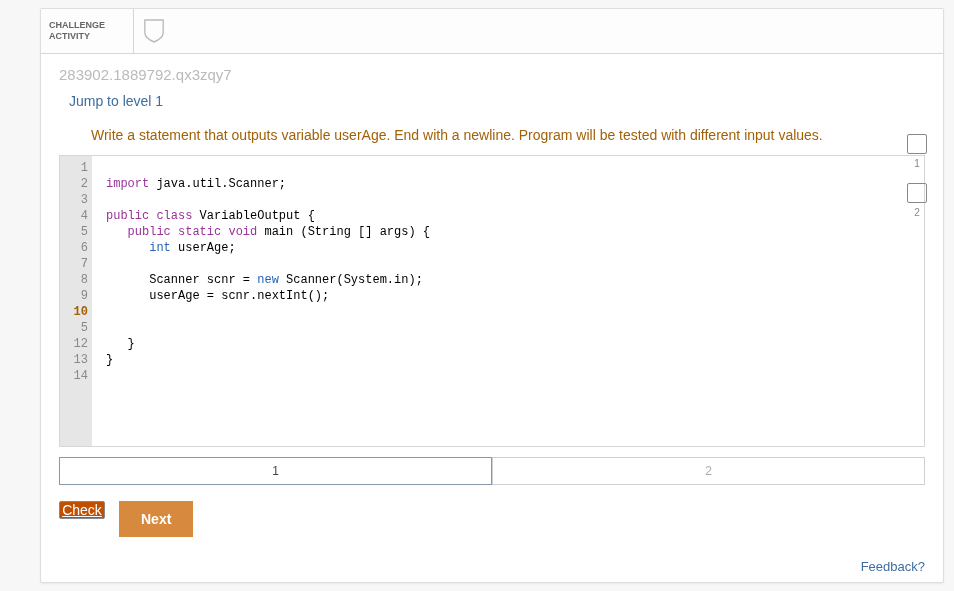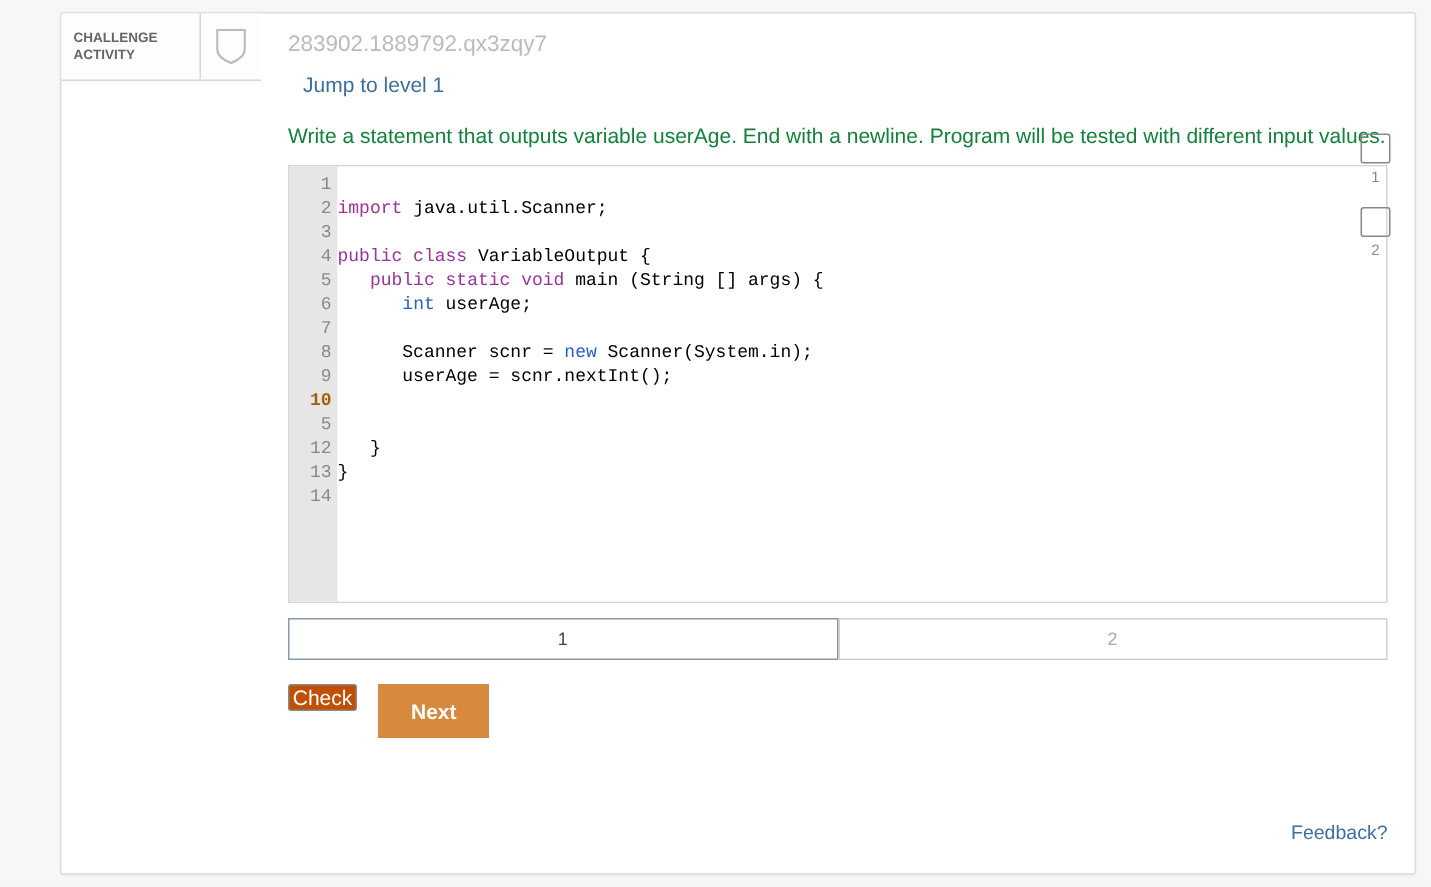--- a/index.html
+++ b/index.html
@@ -9,57 +9,57 @@
     --border: #d6d6d6;
     --gutter: #e6e6e6;
     --code-keyword1: #993399;
     --code-keyword2: #2862b8;
     --code-ident: #000000;
     --code-type: #000000;
     --code-comment: #0e8a16;
   }
   html,body { margin:0; padding:0; background:#f4f4f4; font-family: Arial, Helvetica, sans-serif; color:#333; }
   .page { width:954px; height:591px; background:#f7f7f7; position:relative; box-sizing:border-box; padding:0; }
-  .card { position:absolute; left:40px; top:8px; right:10px; bottom:8px; background:#fff; border:1px solid #ddd; box-shadow:0 1px 2px rgba(0,0,0,0.06); border-radius:2px; display:flex; flex-direction:row; }
+  .card { position:absolute; left:40px; top:8px; right:10px; bottom:8px; background:#fff; border:1px solid #ddd; box-shadow:0 1px 2px rgba(0,0,0,0.06); border-radius:2px; display:flex; flex-direction:column; }
 
   .header { height:44px; border-bottom:1px solid var(--border); display:flex; align-items:stretch; background:#fdfdfd; }
   .chip { width:76px; display:flex; flex-direction:column; justify-content:center; padding:0 8px; font-size:9px; font-weight:700; color:#666; border-right:1px solid var(--border); line-height:1.2; }
   .title { flex:1; display:flex; align-items:center; padding-left:14px; font-size:15px; color:#666; }
   .shield { width:40px; display:flex; align-items:center; justify-content:center; }
   .shield svg { width:22px; height:26px; }
 
   .content { position:relative; flex:1; padding:12px 18px 4px 18px; }
   .hashline { font-size:15px; color:#bbb; margin-bottom:6px; }
   .jump { color:var(--link); font-size:14px; margin:4px 0 18px 10px; display:inline-block; cursor:pointer; }
-  .prompt { font-size:14px; color:#15803d; margin-bottom:12px; }
+  .prompt { font-size:14px; color:#a16207; margin-bottom:12px;margin-left:32px; }
 
   .editor { border:1px solid var(--border); height:290px; display:flex; font-family: Consolas, 'Courier New', monospace; font-size:12px; line-height:16px; overflow:hidden; }
   .gutter { background:var(--gutter); color:#888; width:28px; text-align:right; padding:4px 4px 0 0; }
   .gutter div { height:16px; }
-  .code { flex:1; padding:4px 6px 0 0; background:#fff; white-space:pre; color:#000; }
+  .code { flex:1; padding:4px 6px 0 14px; background:#fff; white-space:pre; color:#000; }
   .code .row { height:16px; }
   .code .hl { background:#eeeeee; display:block; margin:0 -6px; padding:0 6px; }
   .kw1 { color:var(--code-keyword1); }
   .kw2 { color:var(--code-keyword2); }
   .cmt { color:var(--code-comment); }
   .caret { border-left:1px solid #000; display:inline-block; height:14px; vertical-align:middle; margin-right:-1px;}
 
   .stepbar { display:flex; margin-top:10px; }
   .step { flex:1; border:1px solid #8898aa; height:26px; display:flex; align-items:center; justify-content:center; font-size:12px; color:#444; }
   .step.inactive { border-color:#d0d0d0; color:#aaa; }
 
   .btnrow { display:flex; gap:14px; margin-top:16px; }
   .btn { height:36px; padding:0 22px; display:inline-flex; align-items:center; justify-content:center; color:#fff; font-size:14px; border:none; cursor:pointer; }
   .btn.check { background:var(--accent); }
   .btn.next  { background:var(--accent2);font-weight:bold; }
 
-  .feedback { position:absolute; right:18px; bottom:20px; color:var(--link); font-size:13px; cursor:pointer; }
+  .feedback { position:absolute; right:18px; bottom:8px; color:var(--link); font-size:13px; cursor:pointer; }
 
   .sidechecks { position:absolute; right:16px; top:80px; display:flex; flex-direction:column; gap:14px; align-items:center; }
-  .check { width:18px; height:18px; border:1.5px solid #888; border-radius:2px; }
+  .check { width:18px; height:18px; border:1.5px solid #888; border-radius:2px;text-decoration:underline; }
   .checklabel { font-size:10px; color:#888; margin-top:-10px; }
 </style>
 </head>
 <body>
 
 <div class="page">
   <div class="card">
 
     <div class="header">
       <div class="chip">

